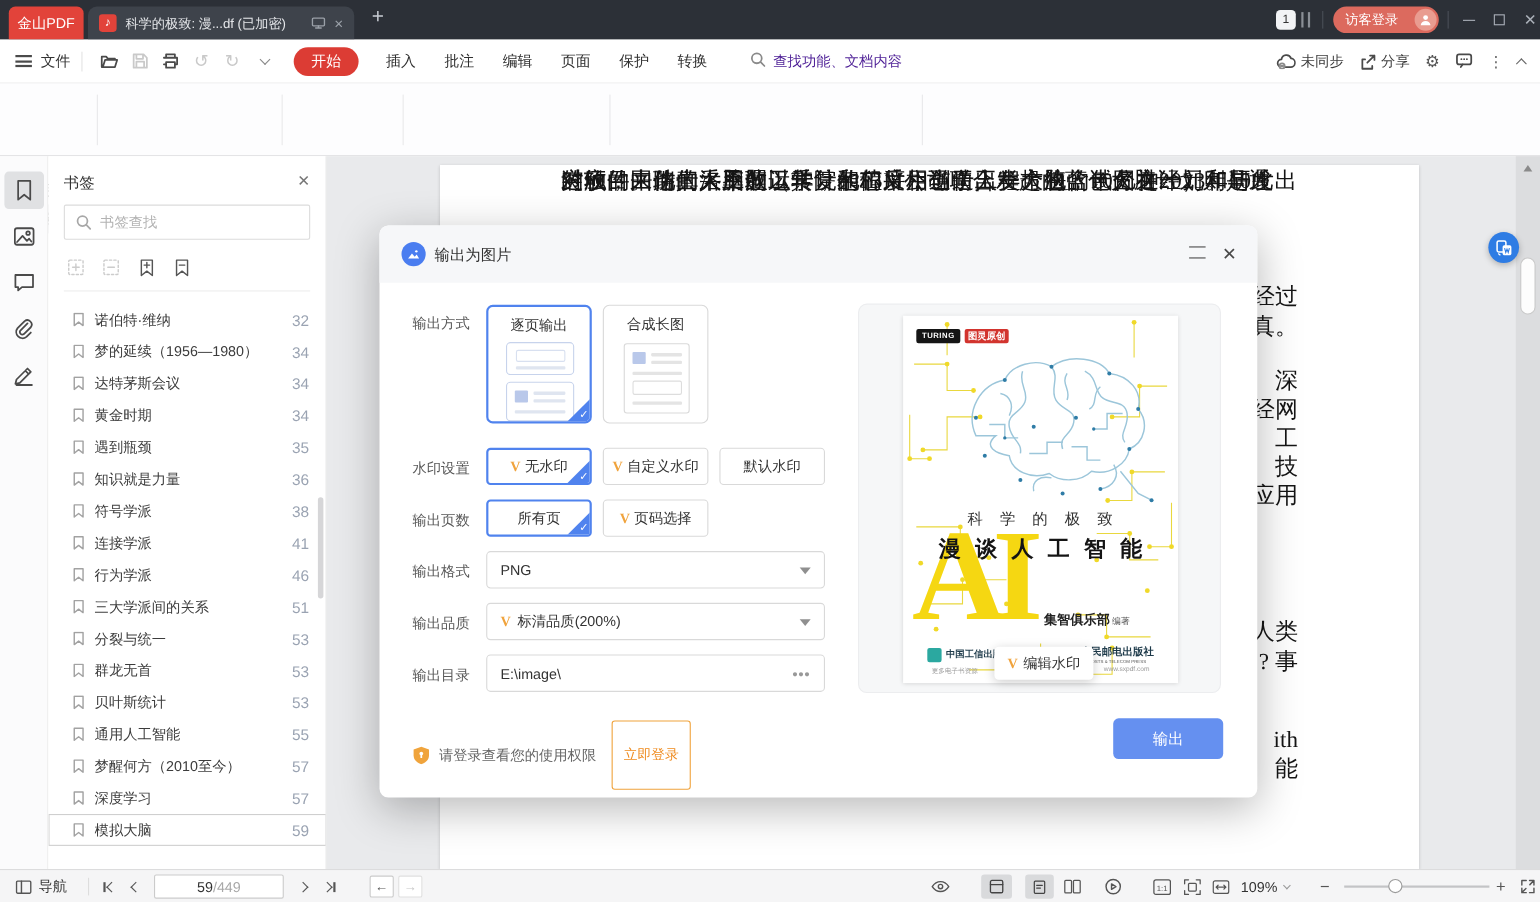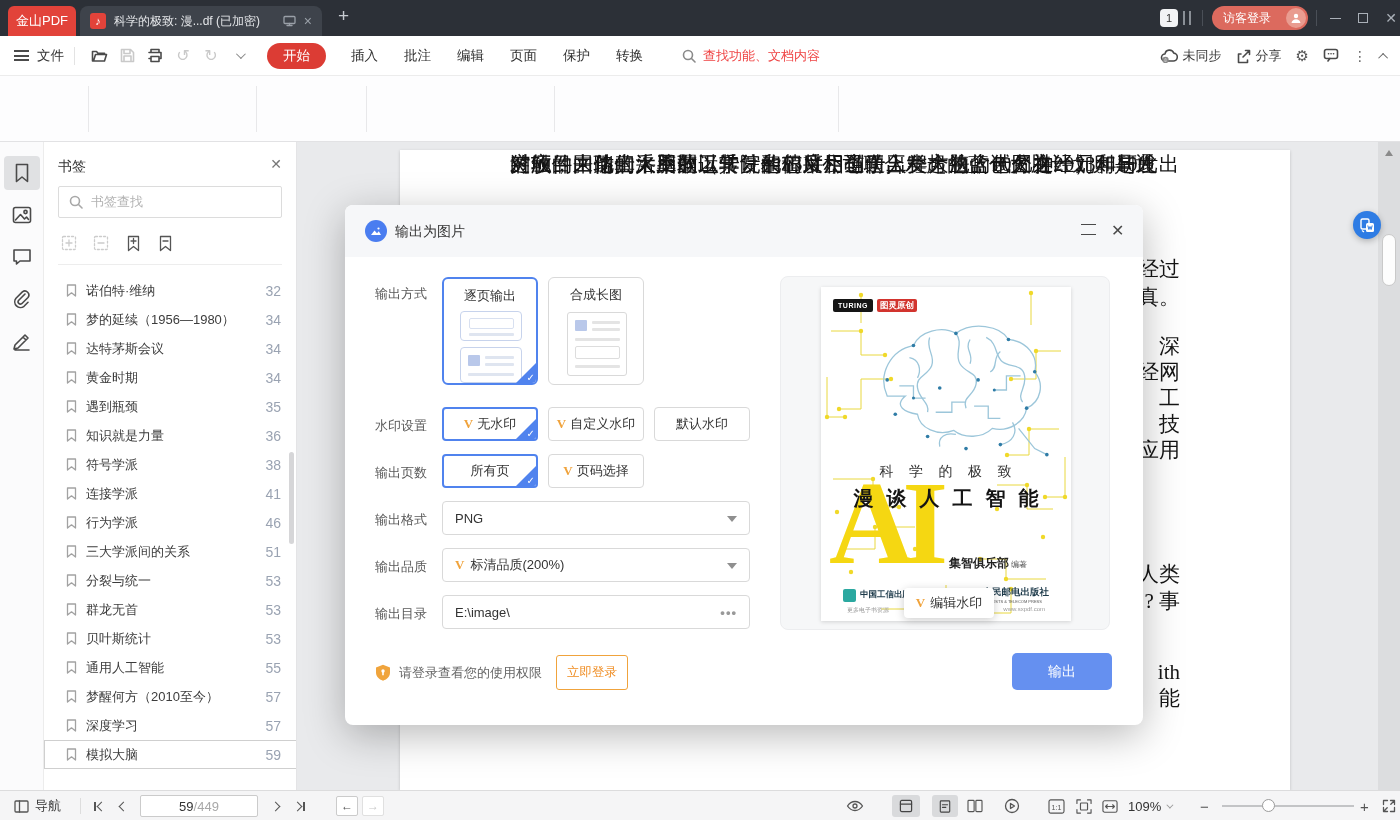--- a/index.html
+++ b/index.html
@@ -36,21 +36,21 @@
 
   
   .menubar{position:absolute;left:0;top:36px;width:1400px;height:40px;background:#fff;border-bottom:1px solid #ececec;display:flex;align-items:center}
   .hamb{width:15px;height:11px;border-top:2px solid #4a4a4a;border-bottom:2px solid #4a4a4a;position:relative;margin-left:14px}
   .hamb::after{content:"";position:absolute;left:0;top:2.5px;width:100%;height:2px;background:#4a4a4a}
   .m-file{margin-left:8px;font-size:13.5px}
   .vdiv{width:1px;height:18px;background:#e3e3e3;margin:0 10px}
   .mi{display:flex;align-items:center;justify-content:center;width:26px;height:26px;margin:0 1px}
   .start-pill{background:#dc3c34;color:#fff;border-radius:15px;padding:4px 16px;font-size:13.5px;margin:0 12px 0 14px}
   .m-item{font-size:13.5px;color:#2f2f2f;margin:0 13px}
-  .m-search{display:flex;align-items:center;margin-left:26px;color:#ef4444}
+  .m-search{display:flex;margin-left:26px;color:#4c1d95}
   .m-search span{margin-left:7px;font-size:13px}
   .m-right{position:absolute;right:12px;top:0;height:40px;display:flex;align-items:center;gap:14px;color:#3c3c3c}
   .m-right .lab{display:flex;align-items:center;gap:5px;font-size:13px}
   .dots3{font-size:14px;color:#666;letter-spacing:0}
 
   
   .toolbar{position:absolute;left:0;top:76px;width:1400px;height:66px;background:#fdfdfe;border-bottom:1px solid #e2e2e4}
   .tb-div{position:absolute;top:10px;width:1px;height:46px;background:#e8e8ea}
   .tool-sm{position:absolute;display:flex;align-items:center;gap:6px;font-size:12.5px;color:#333;height:26px;padding:0 7px;border-radius:4px}
   .tool-sm.sel{background:#dadbdd}
@@ -120,21 +120,21 @@
   .corner::after{content:"✓";position:absolute;right:2px;bottom:1px;color:#fff;font-size:10px}
   .obtn{position:absolute;height:34px;width:96px;border:1px solid #d9d9d9;border-radius:4px;background:#fff;display:flex;align-items:center;justify-content:center;gap:4px;font-size:13px;color:#333;overflow:hidden}
   .obtn.sel{border:2px solid #5083ee}
   .vip{color:#f0a33c;font-weight:900;font-size:13px;font-family:"Liberation Serif",serif}
   .field{position:absolute;left:97px;width:308px;height:34px;border:1px solid #d9d9d9;border-radius:4px;background:#fff;display:flex;align-items:center;padding:0 12px;gap:6px;font-size:13px;color:#333}
   .field .spread{flex:1}
   .fcaret{width:0;height:0;border:5px solid transparent;border-top:6px solid #8f8f8f;transform:translateY(3px)}
   .ellip{color:#999;letter-spacing:1px;font-weight:700}
   .hintrow{position:absolute;left:30px;top:450px;display:flex;align-items:center;gap:8px}
   .hint{font-size:13px;color:#666}
-  .loginbtn{border:1px solid #f0a33c;color:#ef8b1f;border-radius:3px;font-size:12.5px;padding:8px 10px;background:#fff;margin-left:6px}
+  .loginbtn{border:1px solid #f0a33c;color:#ef8b1f;border-radius:3px;font-size:12.5px;padding:22px 10px;background:#fff;margin-left:6px}
   .exportbtn{position:absolute;left:667px;top:448px;width:100px;height:37px;background:#6590f0;border-radius:5px;color:#fff;font-size:14px;display:flex;align-items:center;justify-content:center}
   .preview{position:absolute;left:435px;top:71px;width:330px;height:354px;background:#f6f7f8;border:1px solid #ecedef;border-radius:8px}
   .cover{position:absolute;left:40px;top:10px;width:250px;height:334px;background:#fff;box-shadow:0 1px 4px rgba(0,0,0,.15);overflow:hidden}
   .cv-brand{position:absolute;left:12px;top:12px;width:40px;height:13px;background:#151515;color:#fff;font-size:7px;font-weight:700;display:flex;align-items:center;justify-content:center;letter-spacing:.5px;border-radius:2px;z-index:3}
   .cv-brand2{position:absolute;left:56px;top:12px;height:13px;background:#d2342e;color:#fff;font-size:8.5px;font-weight:700;display:flex;align-items:center;padding:0 3px;border-radius:2px;z-index:3}
   .cv-ai{position:absolute;left:8px;top:178px;font-family:"Liberation Serif",serif;font-weight:700;font-size:118px;line-height:1;color:#f5d712;letter-spacing:-12px;z-index:1}
   .cv-series{position:absolute;left:30px;top:176px;width:195px;text-align:center;font-family:"Liberation Serif",serif;font-size:14px;color:#333;letter-spacing:6px;z-index:2;white-space:nowrap}
   .cv-title{position:absolute;left:14px;top:198px;width:226px;text-align:center;font-family:"Liberation Serif",serif;font-weight:700;font-size:20px;color:#141414;letter-spacing:4px;z-index:2;white-space:nowrap}
   .cv-author{position:absolute;left:128px;top:268px;z-index:2;font-family:"Liberation Serif",serif;font-size:12px;font-weight:700;color:#222;white-space:nowrap}
   .cv-author small{font-size:8px;color:#555;font-weight:400}

